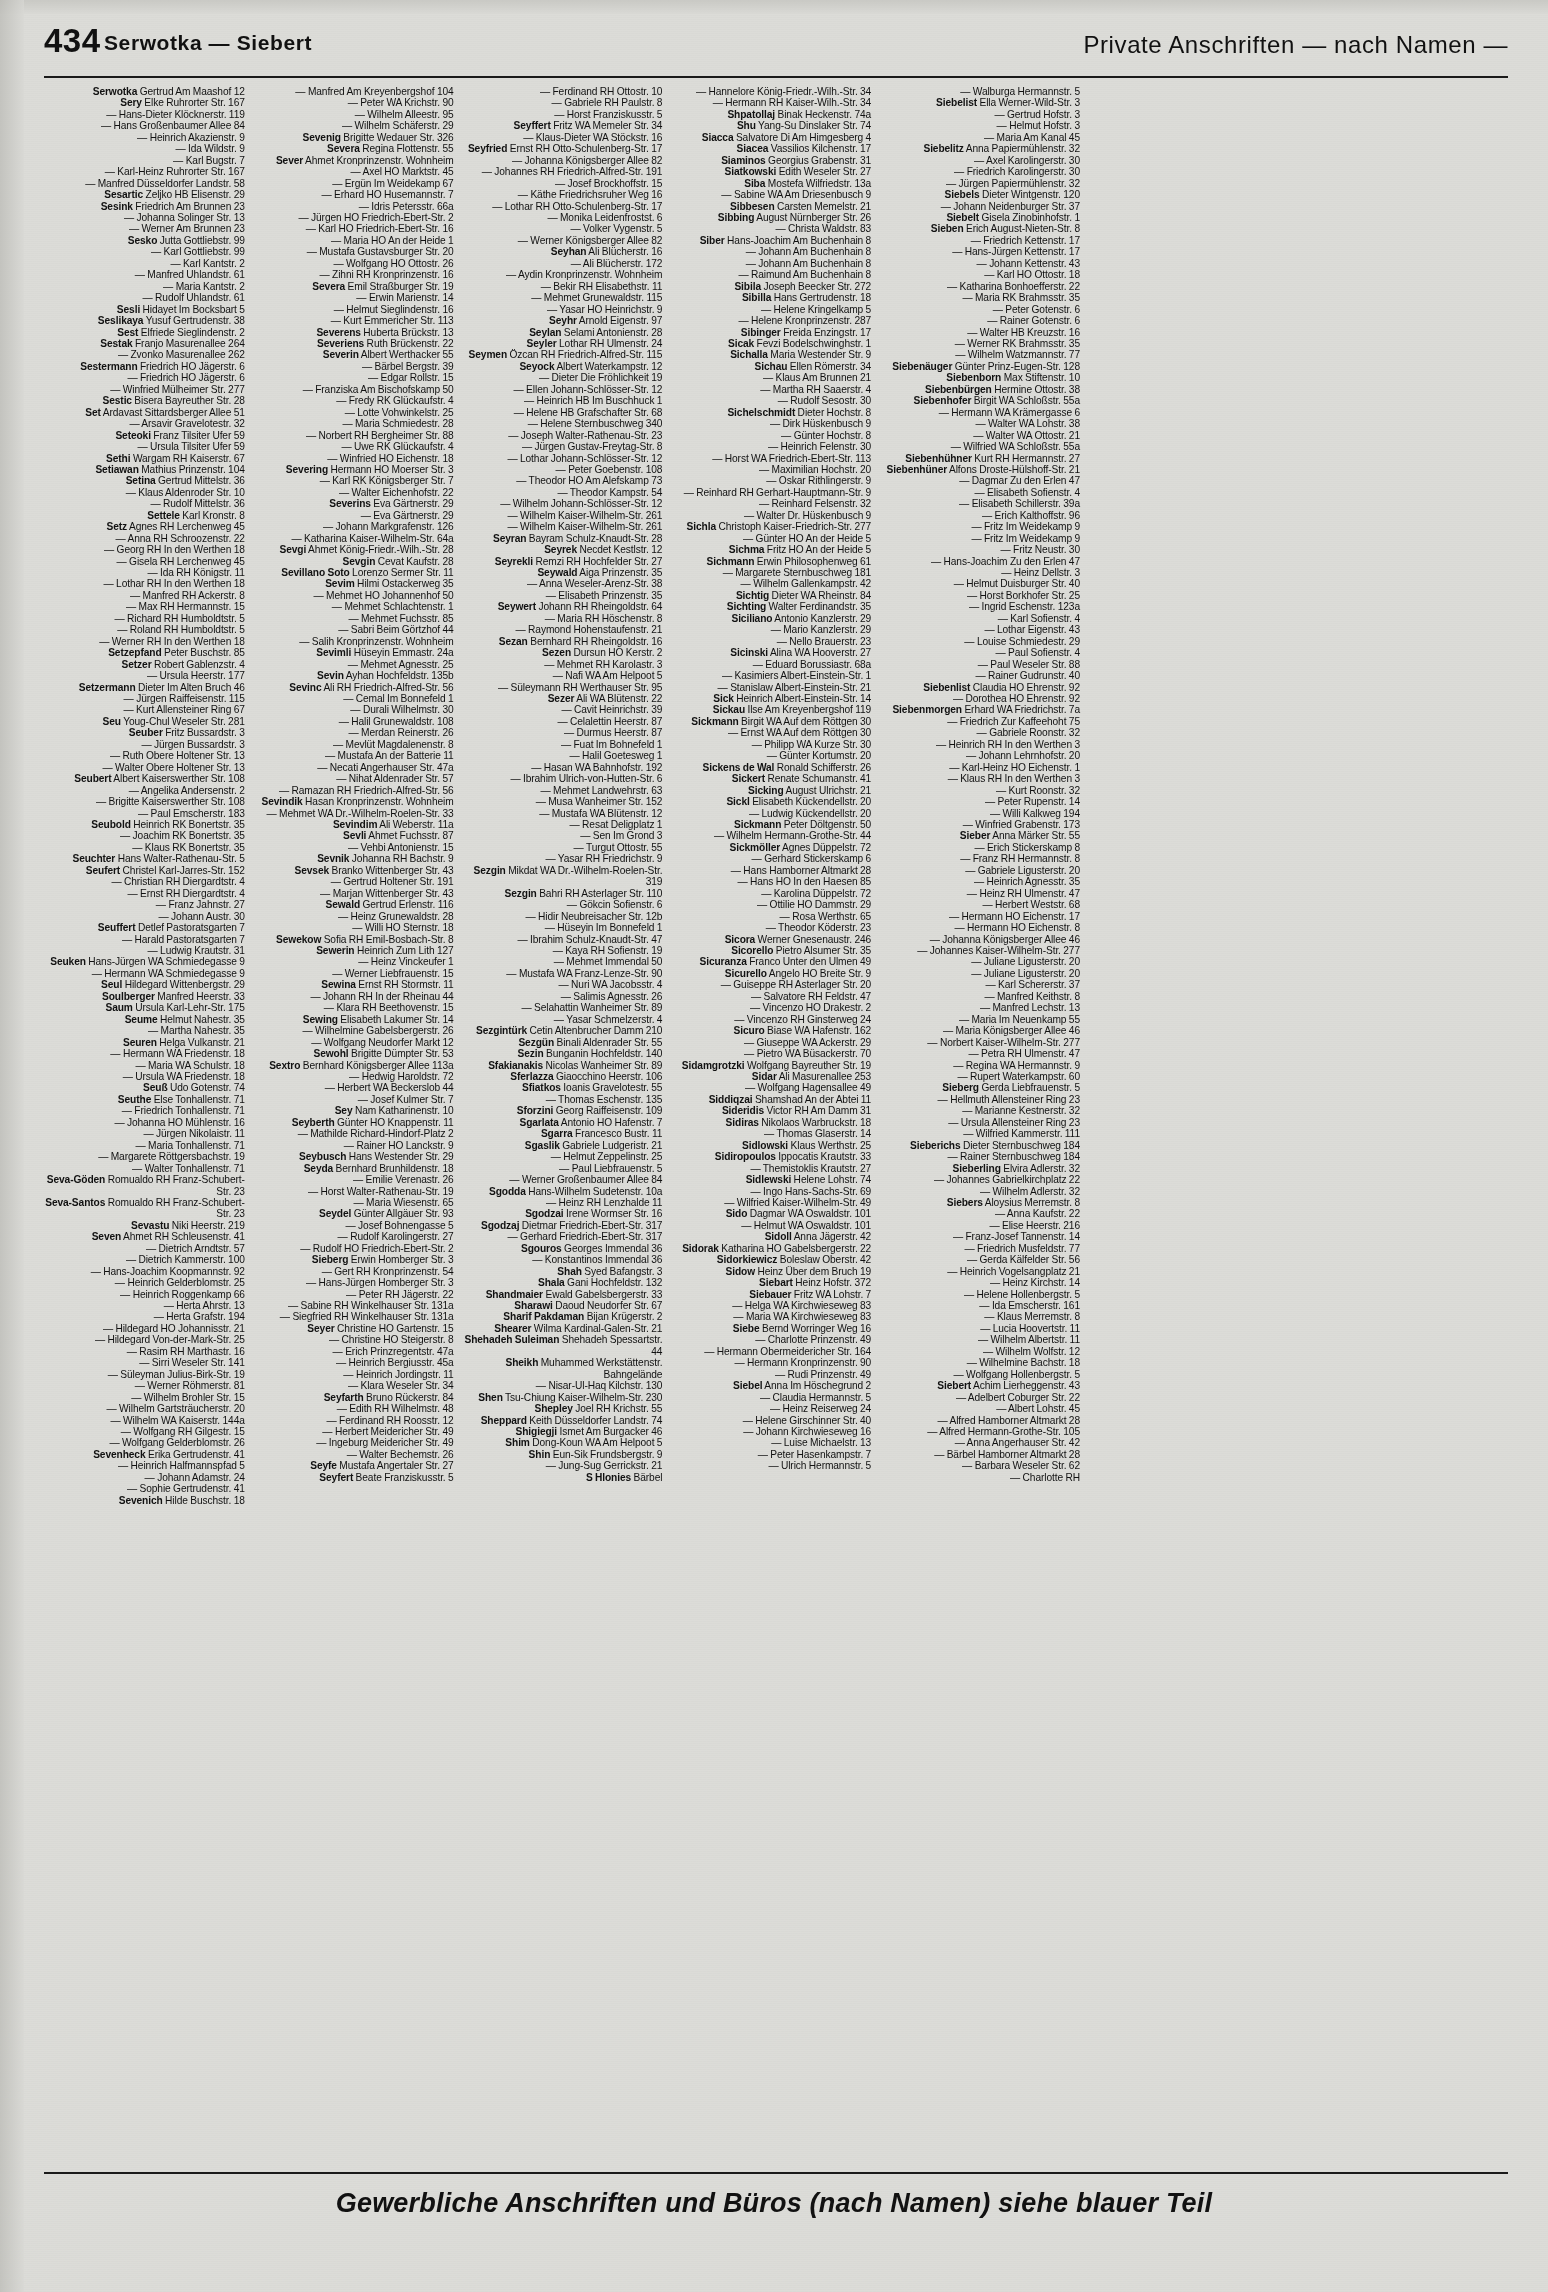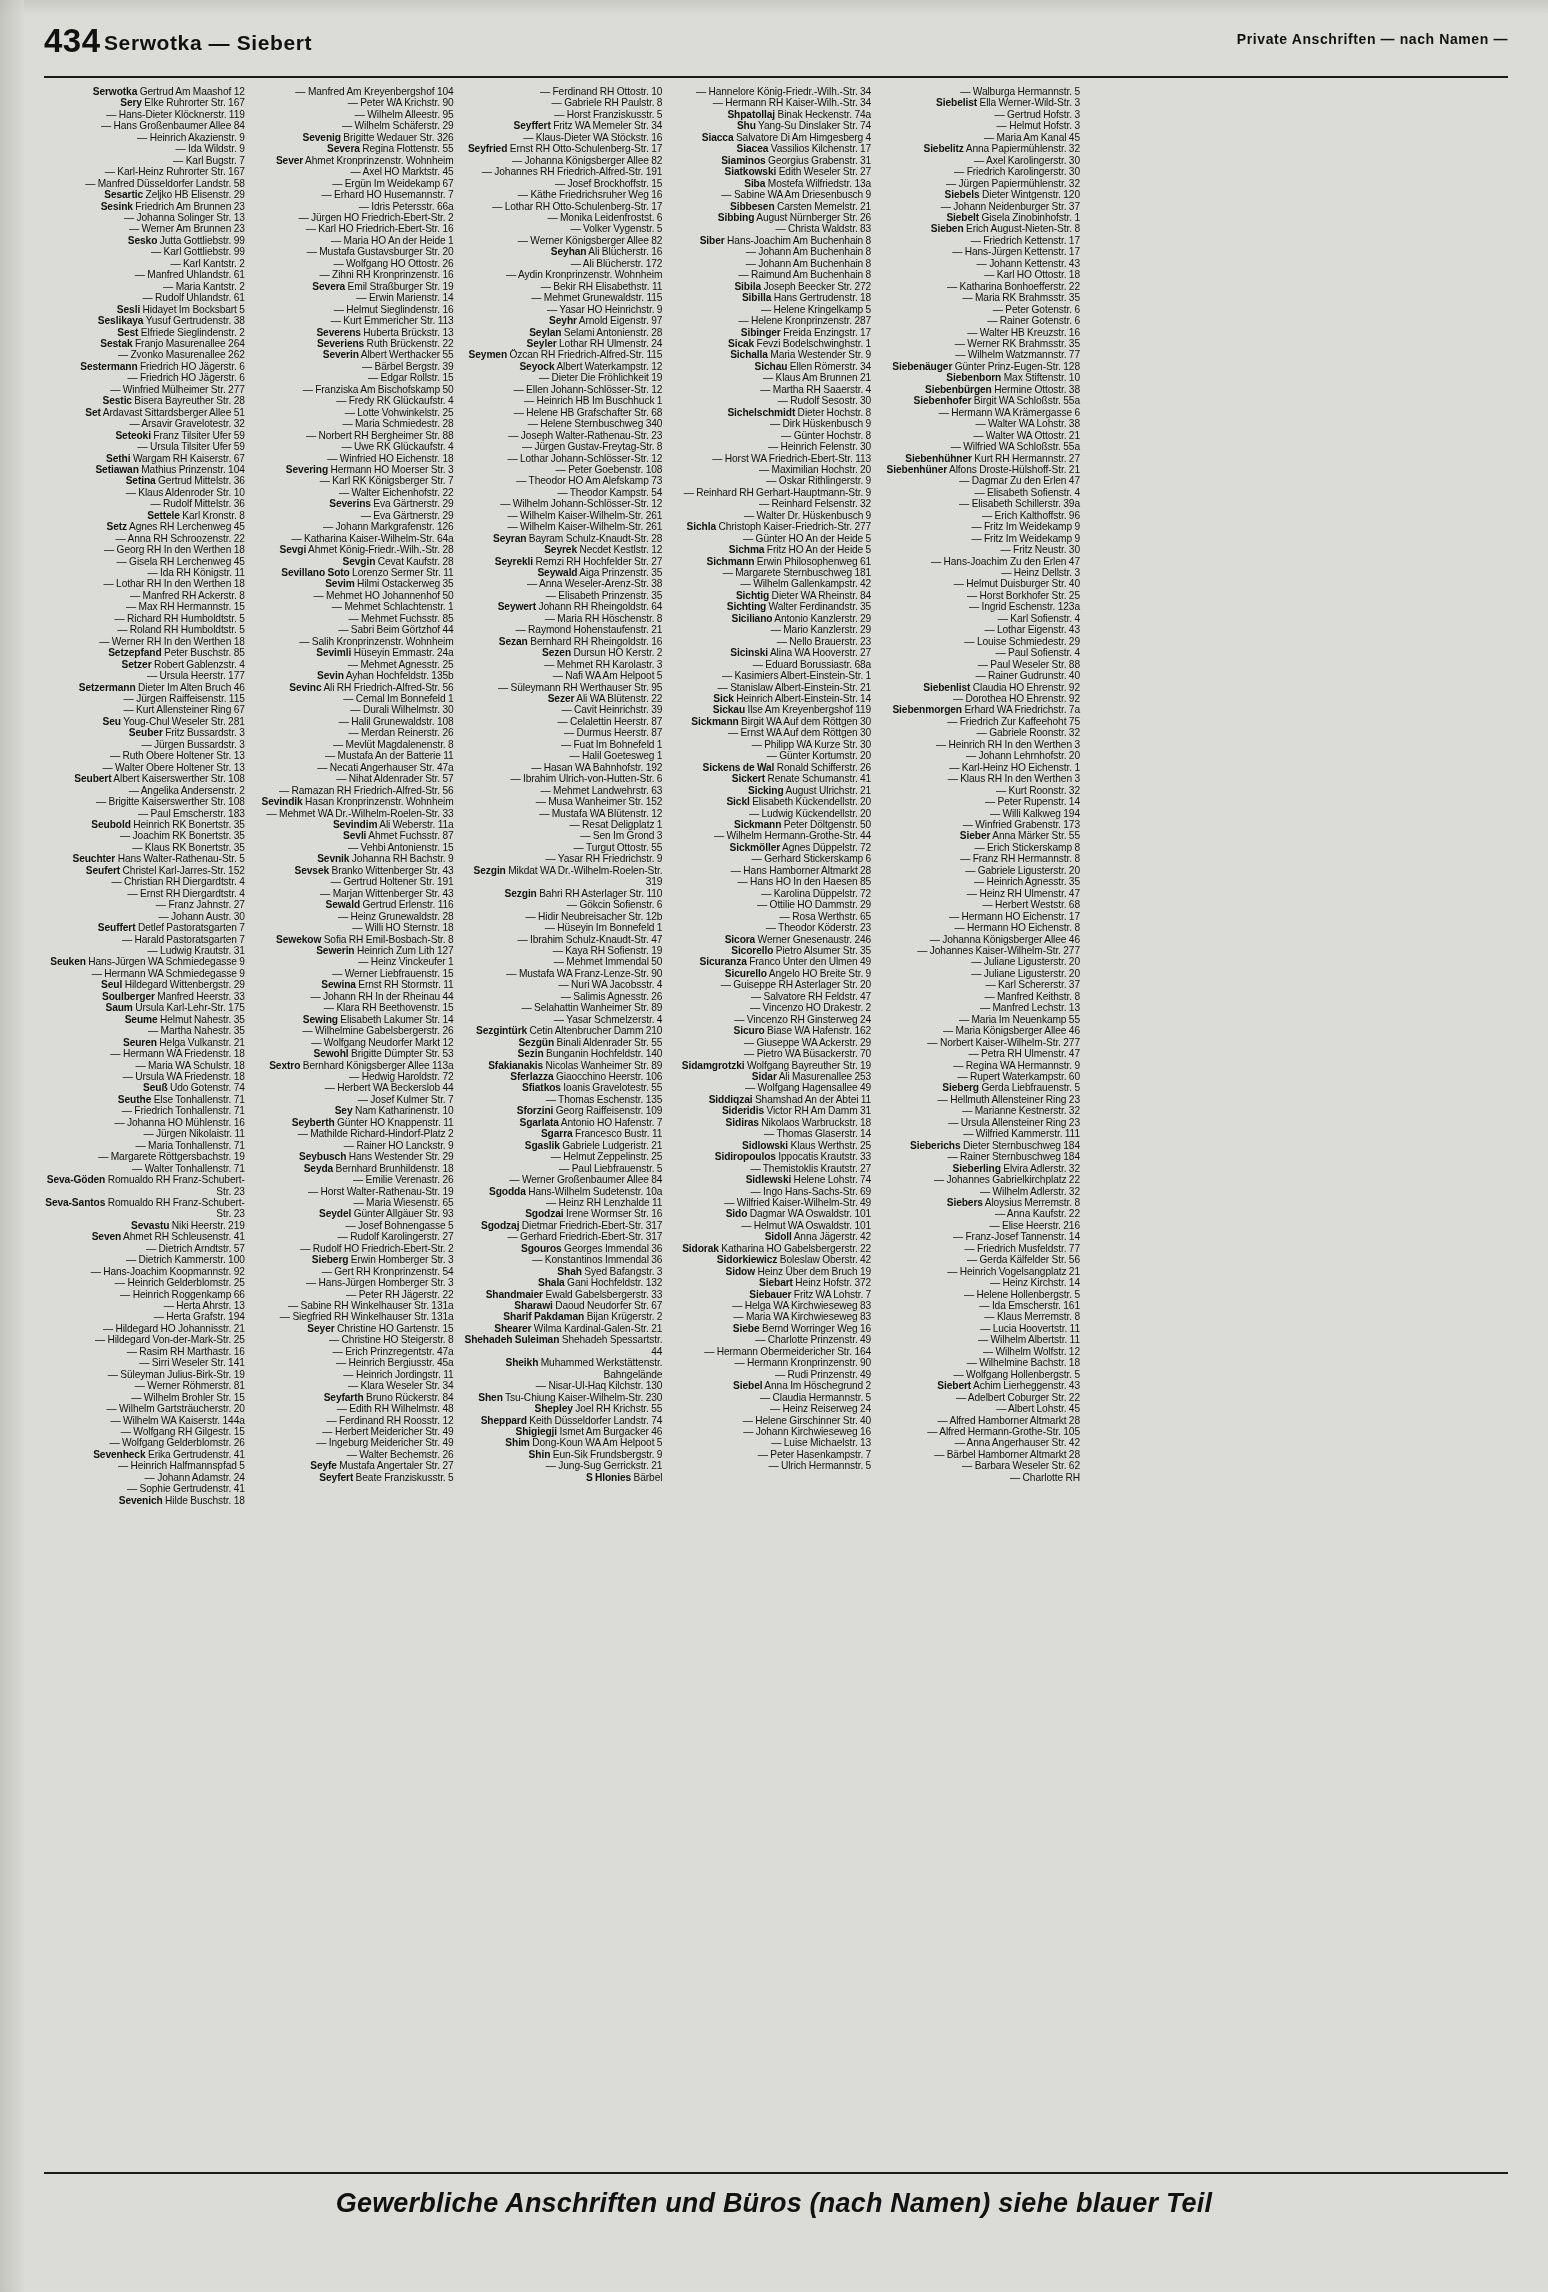--- a/index.html
+++ b/index.html
@@ -40,22 +40,22 @@
   .head-left{
     position:absolute;
     left:60px;top:9px;
     font-size:21px;
     font-weight:bold;
     letter-spacing:0.6px;
   }
   .head-right{
     position:absolute;
     right:0;top:9px;
-    font-size:14px;
-    font-weight:bold;
+    font-size:24px;
+    font-weight:normal;
     letter-spacing:0.6px;
     white-space:nowrap;
   }
   .rule{
     position:absolute;
     left:44px;right:40px;top:76px;
     height:2px;background:#1a1a1a;
   }
   .rule2{
     position:absolute;

